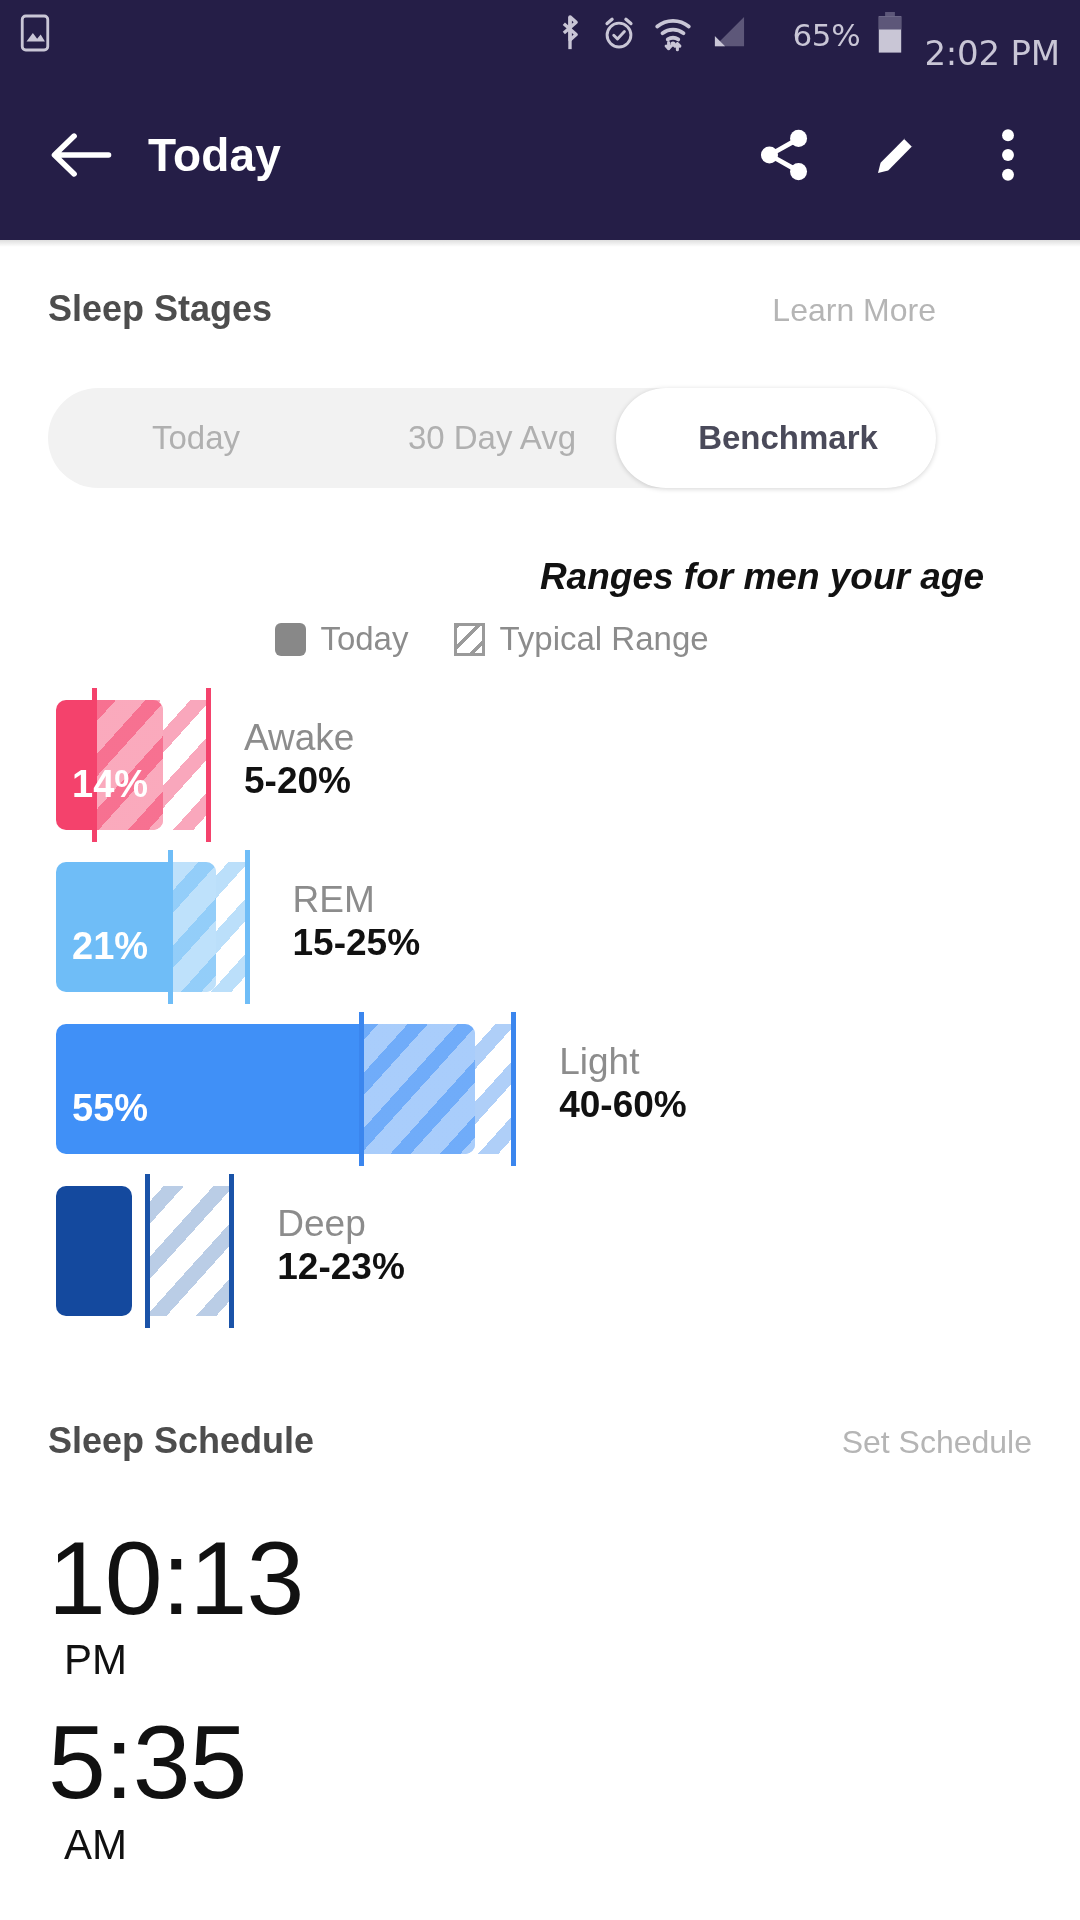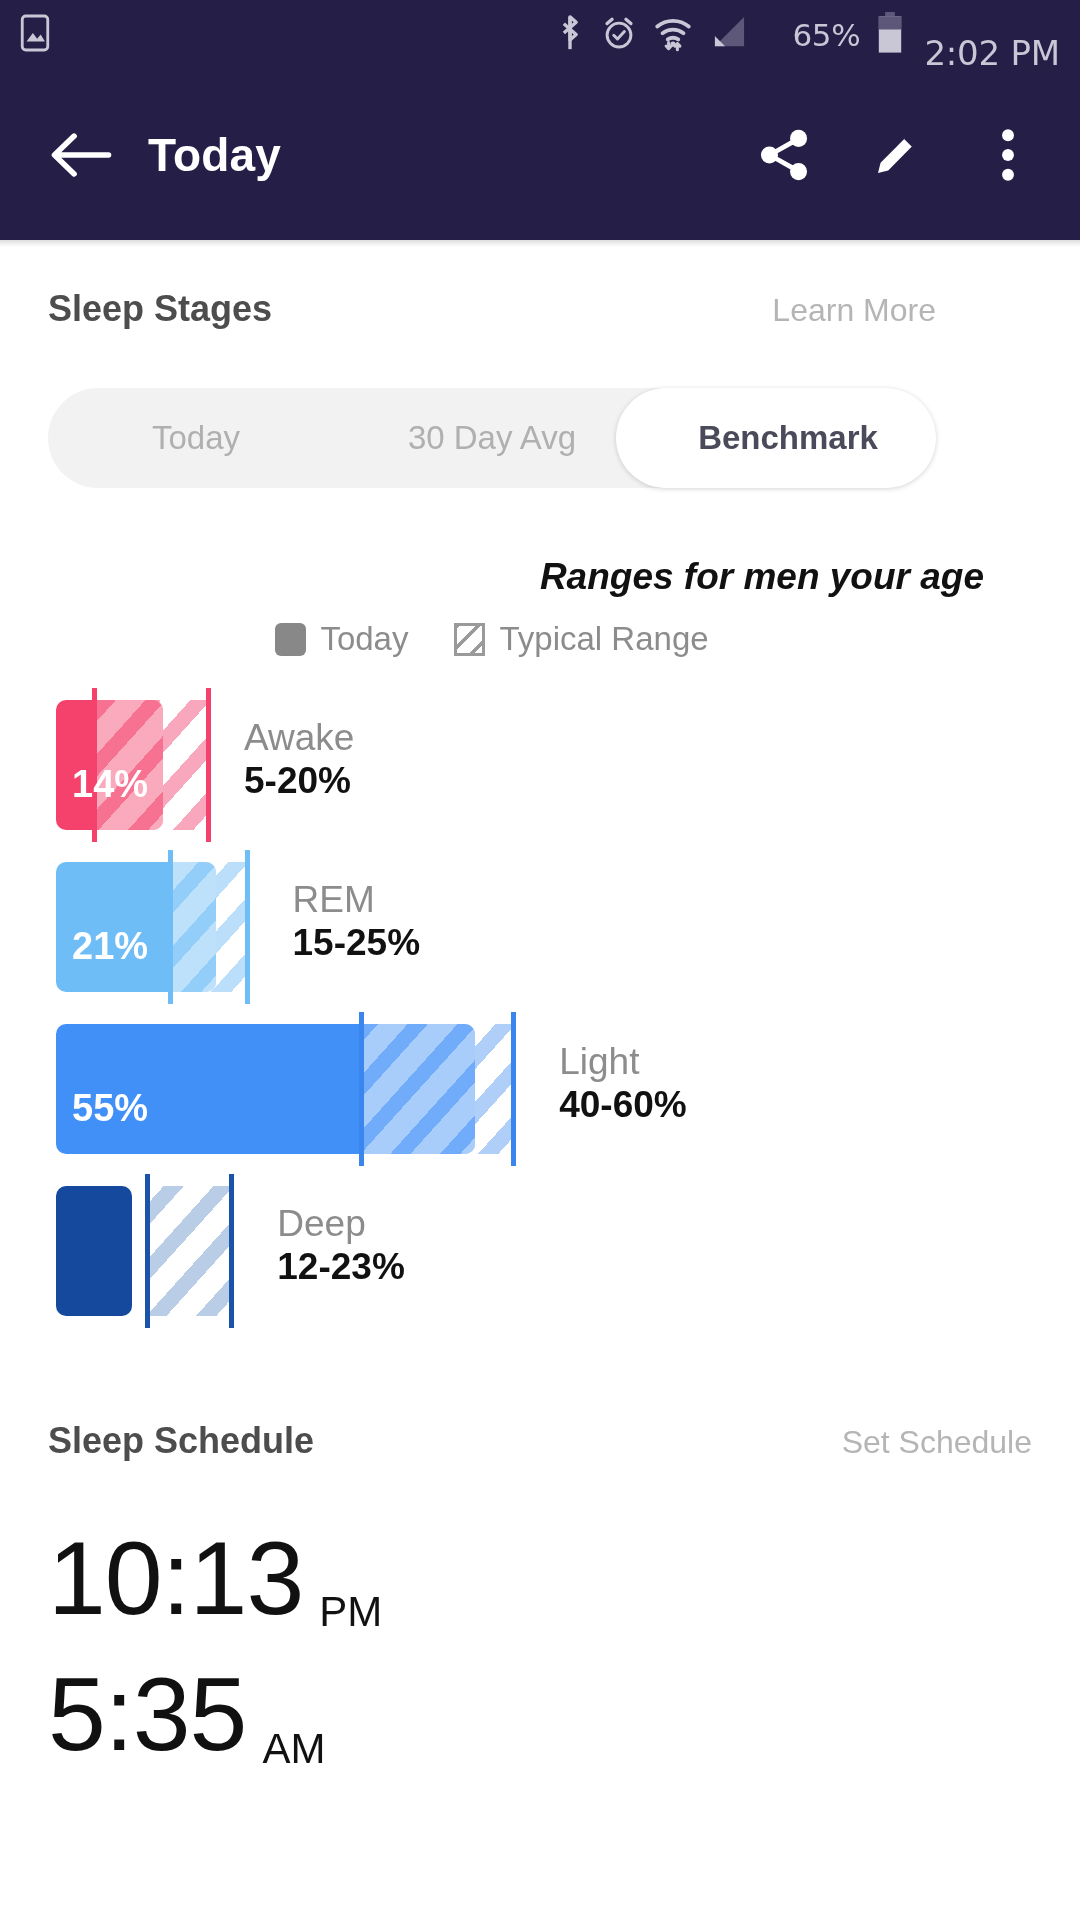--- a/index.html
+++ b/index.html
@@ -71,21 +71,21 @@
   .bar-edge{ position:absolute; top:-12px; width:5px; height:154px; }
   .bar-pct{ position:absolute; left:16px; bottom:24px; color:#fff;
     font-size:38px; font-weight:bold; z-index:4; }
   .bar-labels{ position:absolute; top:16px; }
   .bar-name{ font-size:37px; color:#8c8c8c; line-height:1.17; }
   .bar-range{ font-size:37px; font-weight:bold; color:#111; line-height:1.2; }
 
   
   .sched{ position:absolute; left:0; top:1420px; width:1080px; }
   .times{ padding:0 48px; margin-top:58px; }
-  .timerow{ display:flex; align-items:flex-end; margin-bottom:20px; }
+  .timerow{ display:flex; align-items:flex-start; margin-bottom:20px;flex-direction:column; }
   .time-big{ font-size:104px; color:#111; font-weight:300;
     letter-spacing:-1px; line-height:1.12;
     font-family:"Liberation Sans","DejaVu Sans",sans-serif; }
   .time-ap{ font-size:42px; color:#111; margin-left:16px; font-weight:400; }
 </style>
 </head>
 <body>
 
 <div class="statusbar">
   <div class="sb-left">

